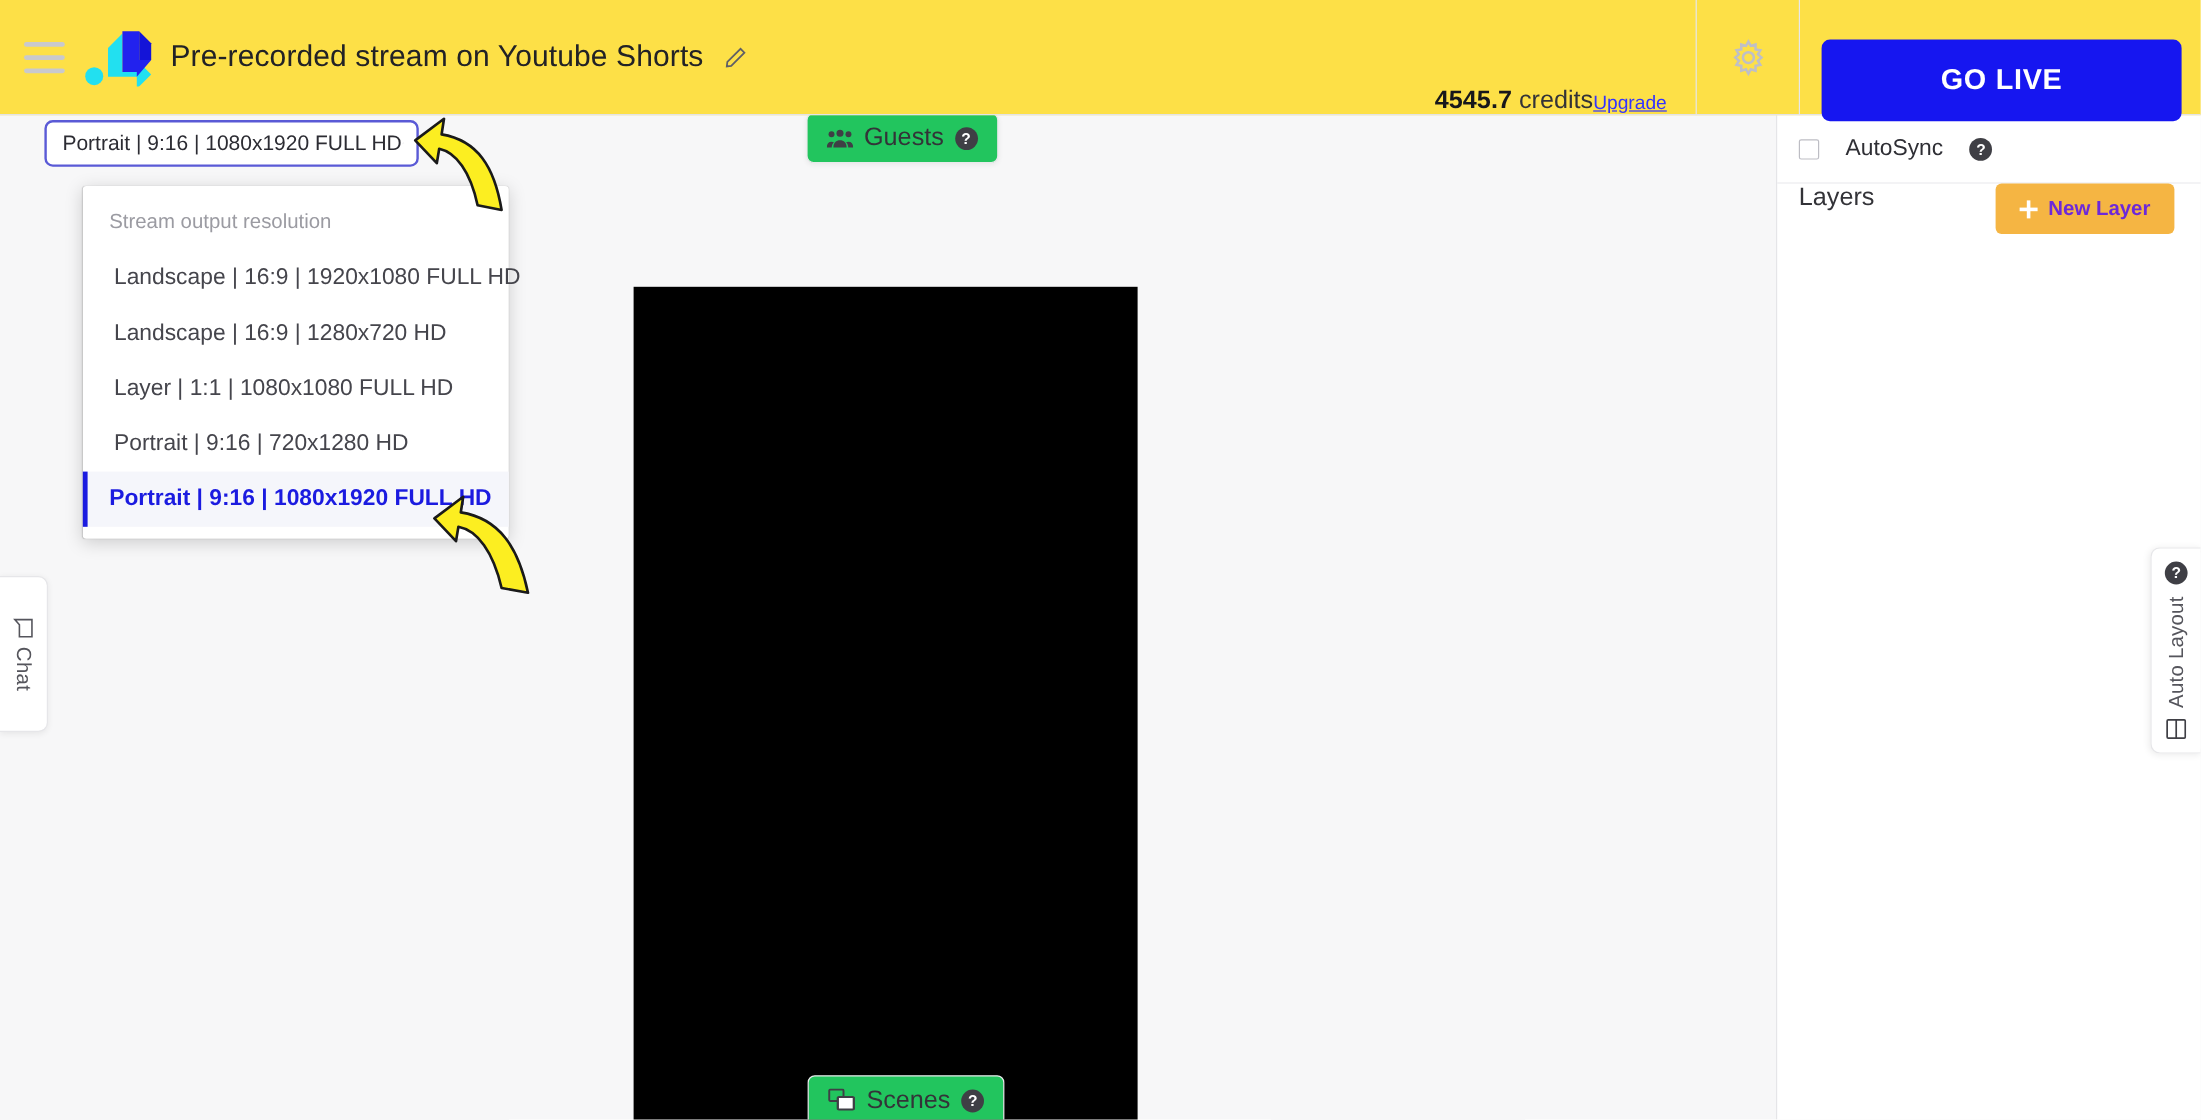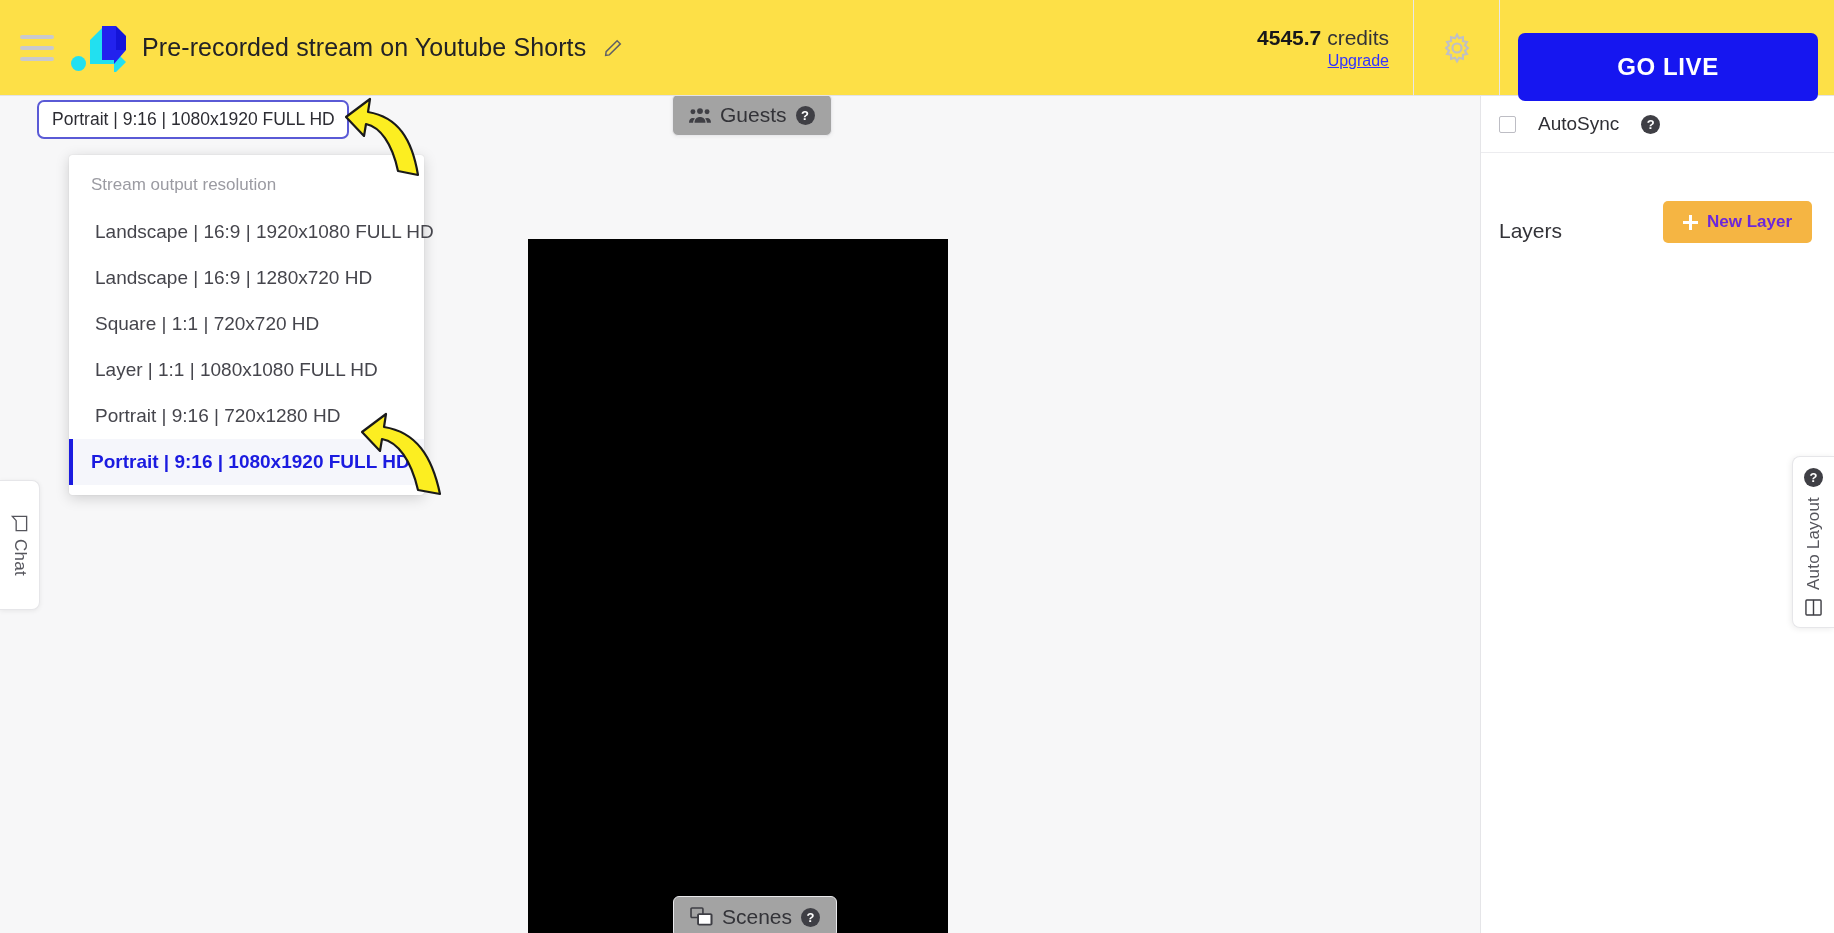--- a/index.html
+++ b/index.html
@@ -42,21 +42,21 @@
   }
   .pencil-btn {
     margin-left: 14px; width: 26px; height: 26px;
     display:flex; align-items:center; justify-content:center; cursor:pointer;
   }
 
   .header-right {
     margin-left: auto; display: flex; align-items: stretch; height: 96px;
   }
   .credits-box {
-    display: flex; flex-direction: column; align-items: flex-end;
+    display: flex; align-items: flex-end;
     justify-content: center; padding: 0 24px;
     border-right: 1px solid #e7e7ea;
   }
   .credits-line { font-size: 21px; color: #333338; }
   .credits-line b { font-weight: 700; color: #17171b; }
   .upgrade-link {
     font-size: 16px; color: #3333ff; text-decoration: underline;
     margin-top: 2px; cursor: pointer;
   }
   .gear-box {
@@ -94,21 +94,21 @@
     background: #f7f7f8;
   }
   .video-canvas {
     position: absolute; left: 528px; top: 143px;
     width: 420px; height: 747px;
     background: #000000;
   }
 
   .pill {
     position: absolute;
-    background: #a3a3a3;
+    background: #22c55e;
     border: 1px solid #e9e9ec;
     border-radius: 6px;
     box-shadow: 0 1px 4px rgba(0,0,0,.06);
     display: flex; align-items: center; gap: 9px;
     padding: 0 16px; height: 42px;
     cursor: pointer;
     justify-content: center;
   }
   .pill-label { font-size: 21px; color: #333338; white-space: nowrap; }
   .guests-pill { left: 672px; top: 94px; }
@@ -186,21 +186,21 @@
     border-bottom: 1px solid #ececef;
   }
   .checkbox {
     width: 17px; height: 17px;
     border: 1.5px solid #bdbdc4; border-radius: 2px;
     background: #fff; cursor: pointer;
   }
   .autosync-label { font-size: 19px; color: #2f2f35; }
 
   .layers-row {
-    display: flex; align-items: flex-end;
+    display: flex; align-items: flex-start;
     height: 90px; padding: 0 22px 0 18px;
   }
   .layers-title { font-size: 21px; color: #333338; }
   .newlayer-btn {
     margin-left: auto;
     background: #f5b543; border: none; border-radius: 5px;
     height: 42px; padding: 0 20px;
     display: flex; align-items: center; gap: 9px;
     color: #6d28d9; font-size: 17px; font-weight: 600;
     cursor: pointer;
@@ -310,21 +310,20 @@
     <span class="res-select-value">Portrait | 9:16 | 1080x1920 FULL HD</span>
     <svg width="20" height="13" viewBox="0 0 20 13" fill="none" stroke="#b9b9c0" stroke-width="1.7">
       <path d="M3 9 L10 3 L17 9"></path>
     </svg>
   </div>
 
   <div class="res-menu">
     <div class="res-menu-header">Stream output resolution</div>
     <div class="res-item">Landscape | 16:9 | 1920x1080 FULL HD</div>
     <div class="res-item">Landscape | 16:9 | 1280x720 HD</div>
-    <div class="res-item">Square | 1:1 | 720x720 HD</div>
     <div class="res-item">Layer | 1:1 | 1080x1080 FULL HD</div>
     <div class="res-item">Portrait | 9:16 | 720x1280 HD</div>
     <div class="res-item selected">Portrait | 9:16 | 1080x1920 FULL HD</div>
   </div>
 
   <div class="autolayout-tab">
     <span class="help-dot">?</span>
     <span class="vtext">Auto Layout</span>
     <svg width="17" height="17" viewBox="0 0 18 18" fill="none" stroke="#3f3f45" stroke-width="1.5">
       <rect x="1" y="1" width="16" height="16" rx="1"></rect>

